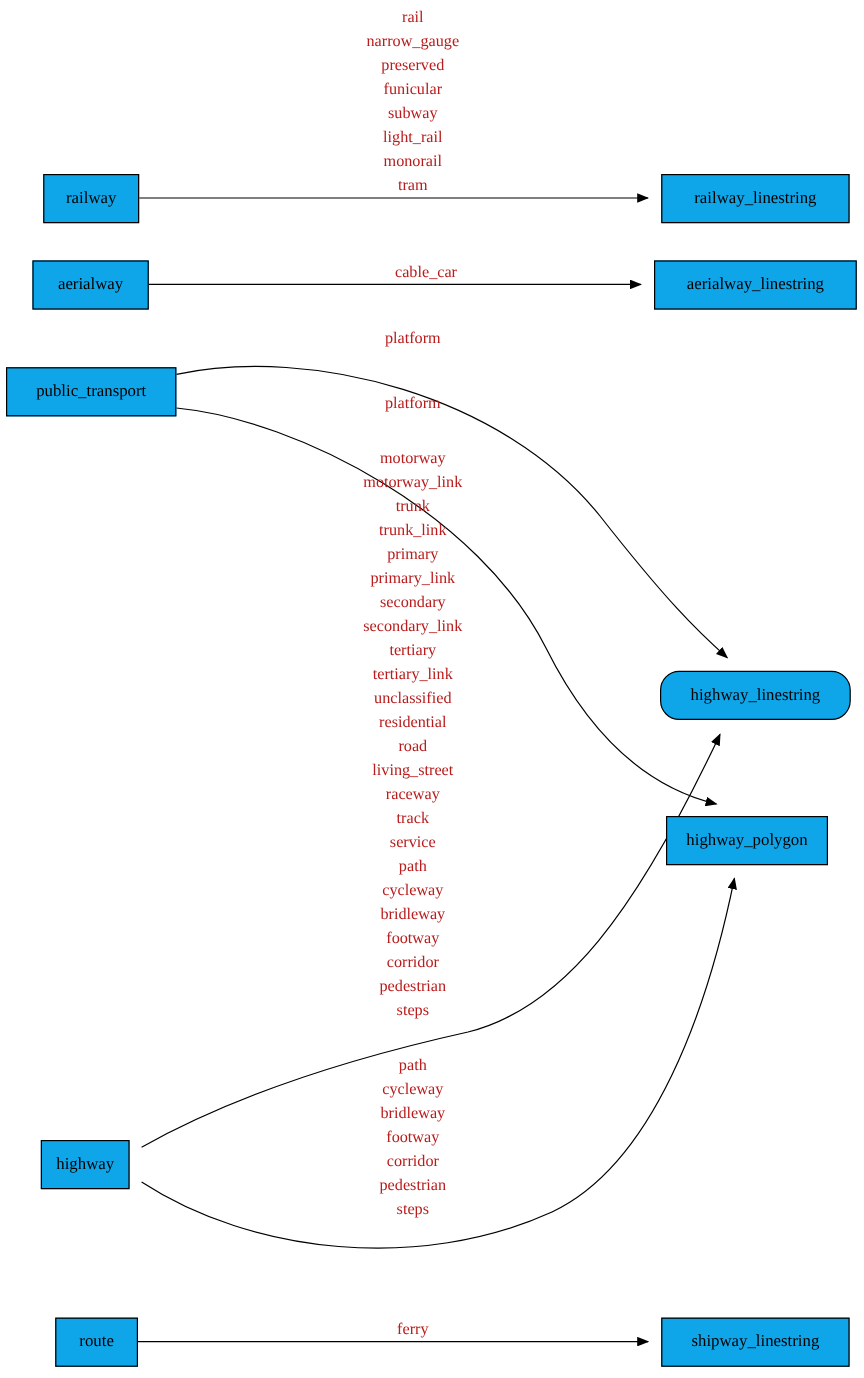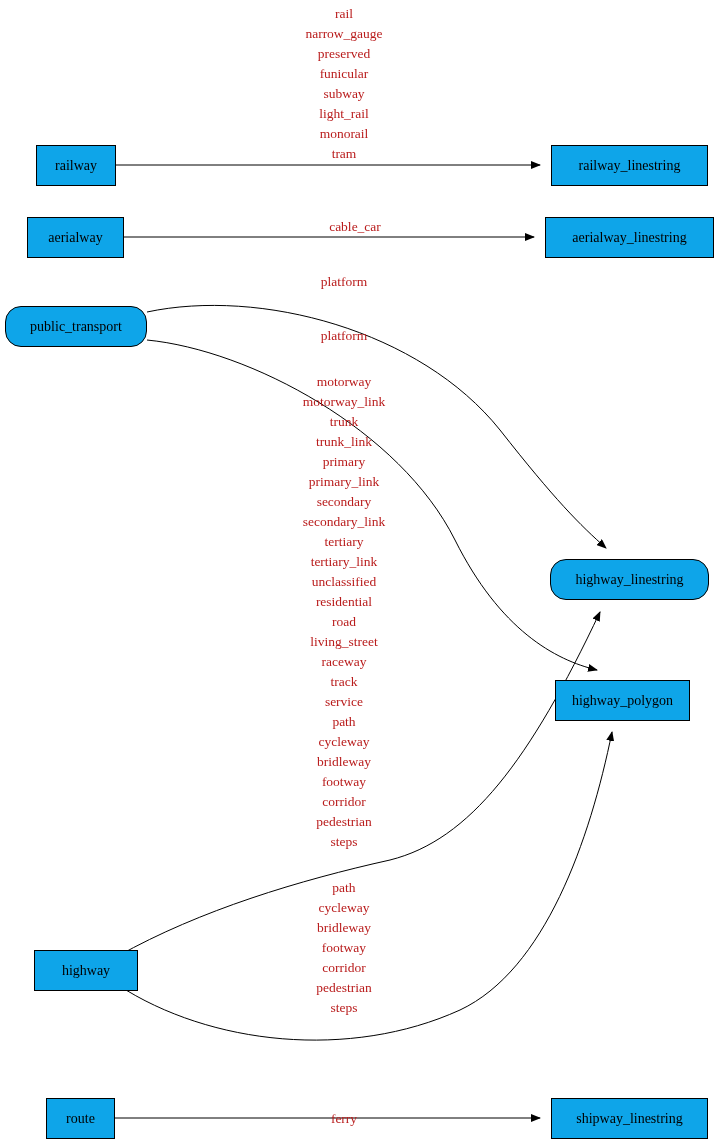--- a/index.html
+++ b/index.html
@@ -82,33 +82,33 @@
   </div>
 
   <div class="node" style="left:545px; top:217px; width:169px; height:41px;">
     <span>aerialway_linestring</span>
   </div>
 
   <div class="node" style="left:27px; top:217px; width:97px; height:41px;">
     <span>aerialway</span>
   </div>
 
-  <div class="node" style="left:5px; top:306px; width:142px; height:41px;border-radius:16px;">
+  <div class="node" style="left:5px; top:306px; width:142px; height:41px;">
     <span>public_transport</span>
   </div>
 
   <div class="node" style="left:550px; top:559px; width:159px; height:41px;border-radius:16px;">
     <span>highway_linestring</span>
   </div>
 
   <div class="node" style="left:555px; top:680px; width:135px; height:41px;">
     <span>highway_polygon</span>
   </div>
 
-  <div class="node" style="left:34px; top:950px; width:104px; height:41px;">
+  <div class="node" style="left:34px; top:950px; width:74px; height:41px;">
     <span>highway</span>
   </div>
 
   <div class="node" style="left:46px; top:1098px; width:69px; height:41px;">
     <span>route</span>
   </div>
 
   <div class="node" style="left:551px; top:1098px; width:157px; height:41px;">
     <span>shipway_linestring</span>
   </div>
@@ -154,15 +154,15 @@
 steps</div>
 
   <div class="edge-label" style="left:344px; top:878px;">path
 cycleway
 bridleway
 footway
 corridor
 pedestrian
 steps</div>
 
-  <div class="edge-label" style="left:344px; top:1098px;margin-top:11px;">ferry</div>
+  <div class="edge-label" style="left:344px; top:1098px;">ferry</div>
 
 </div>
 
 </body></html>

